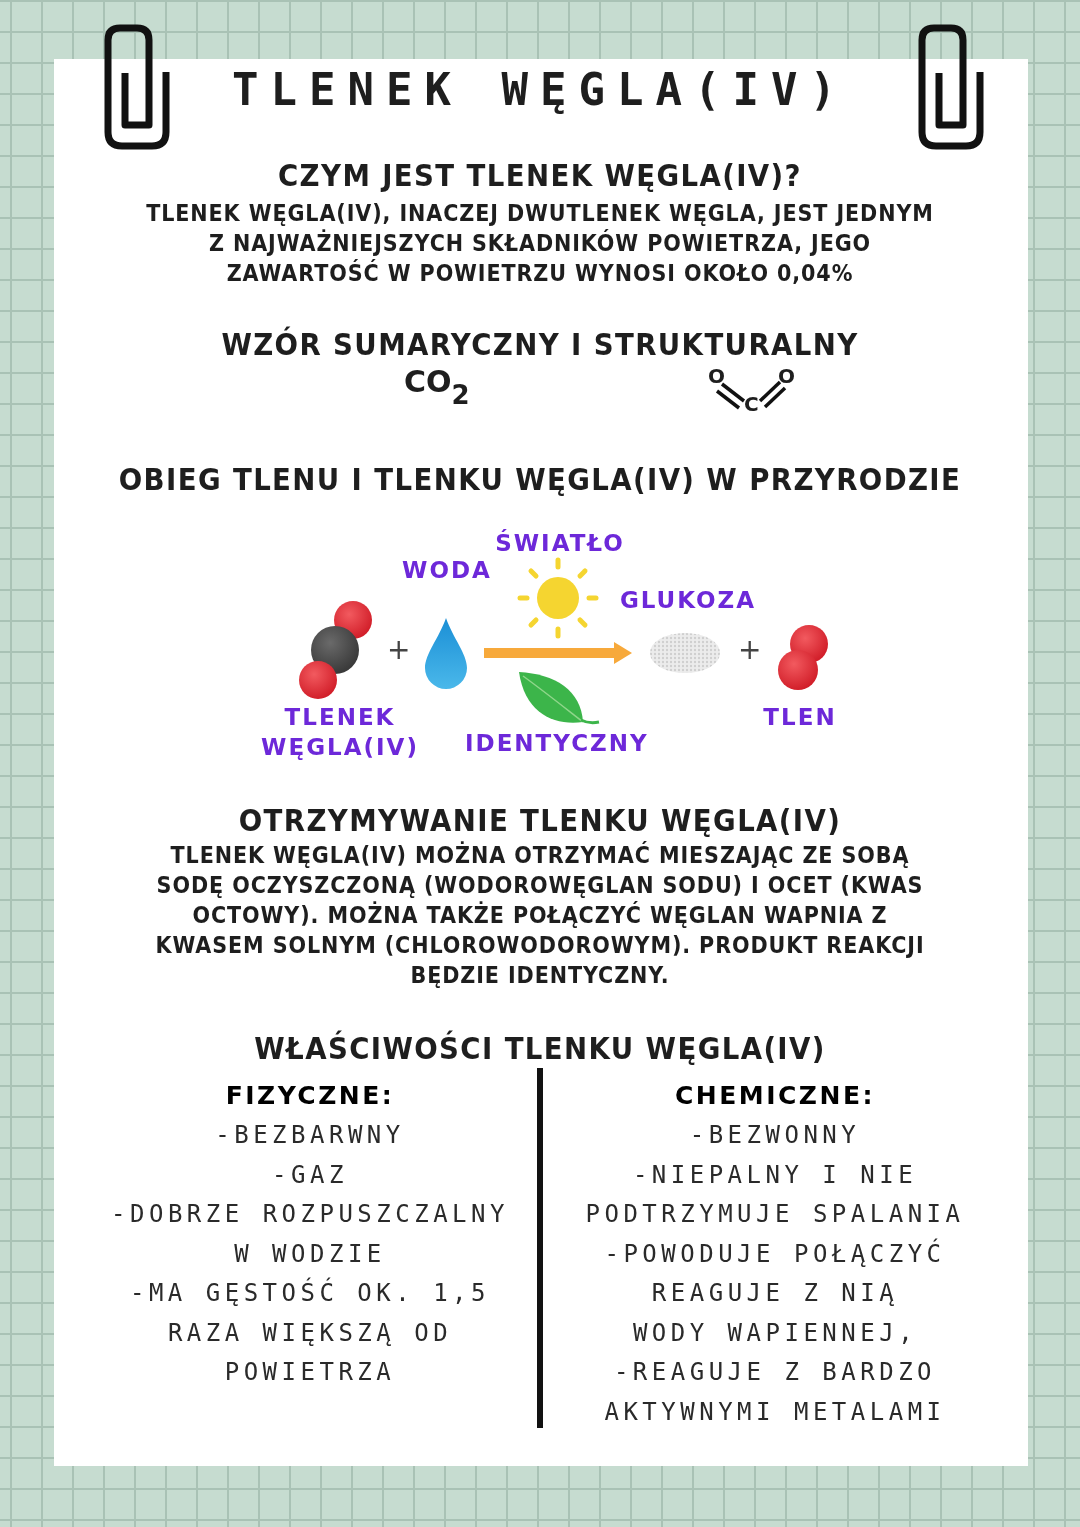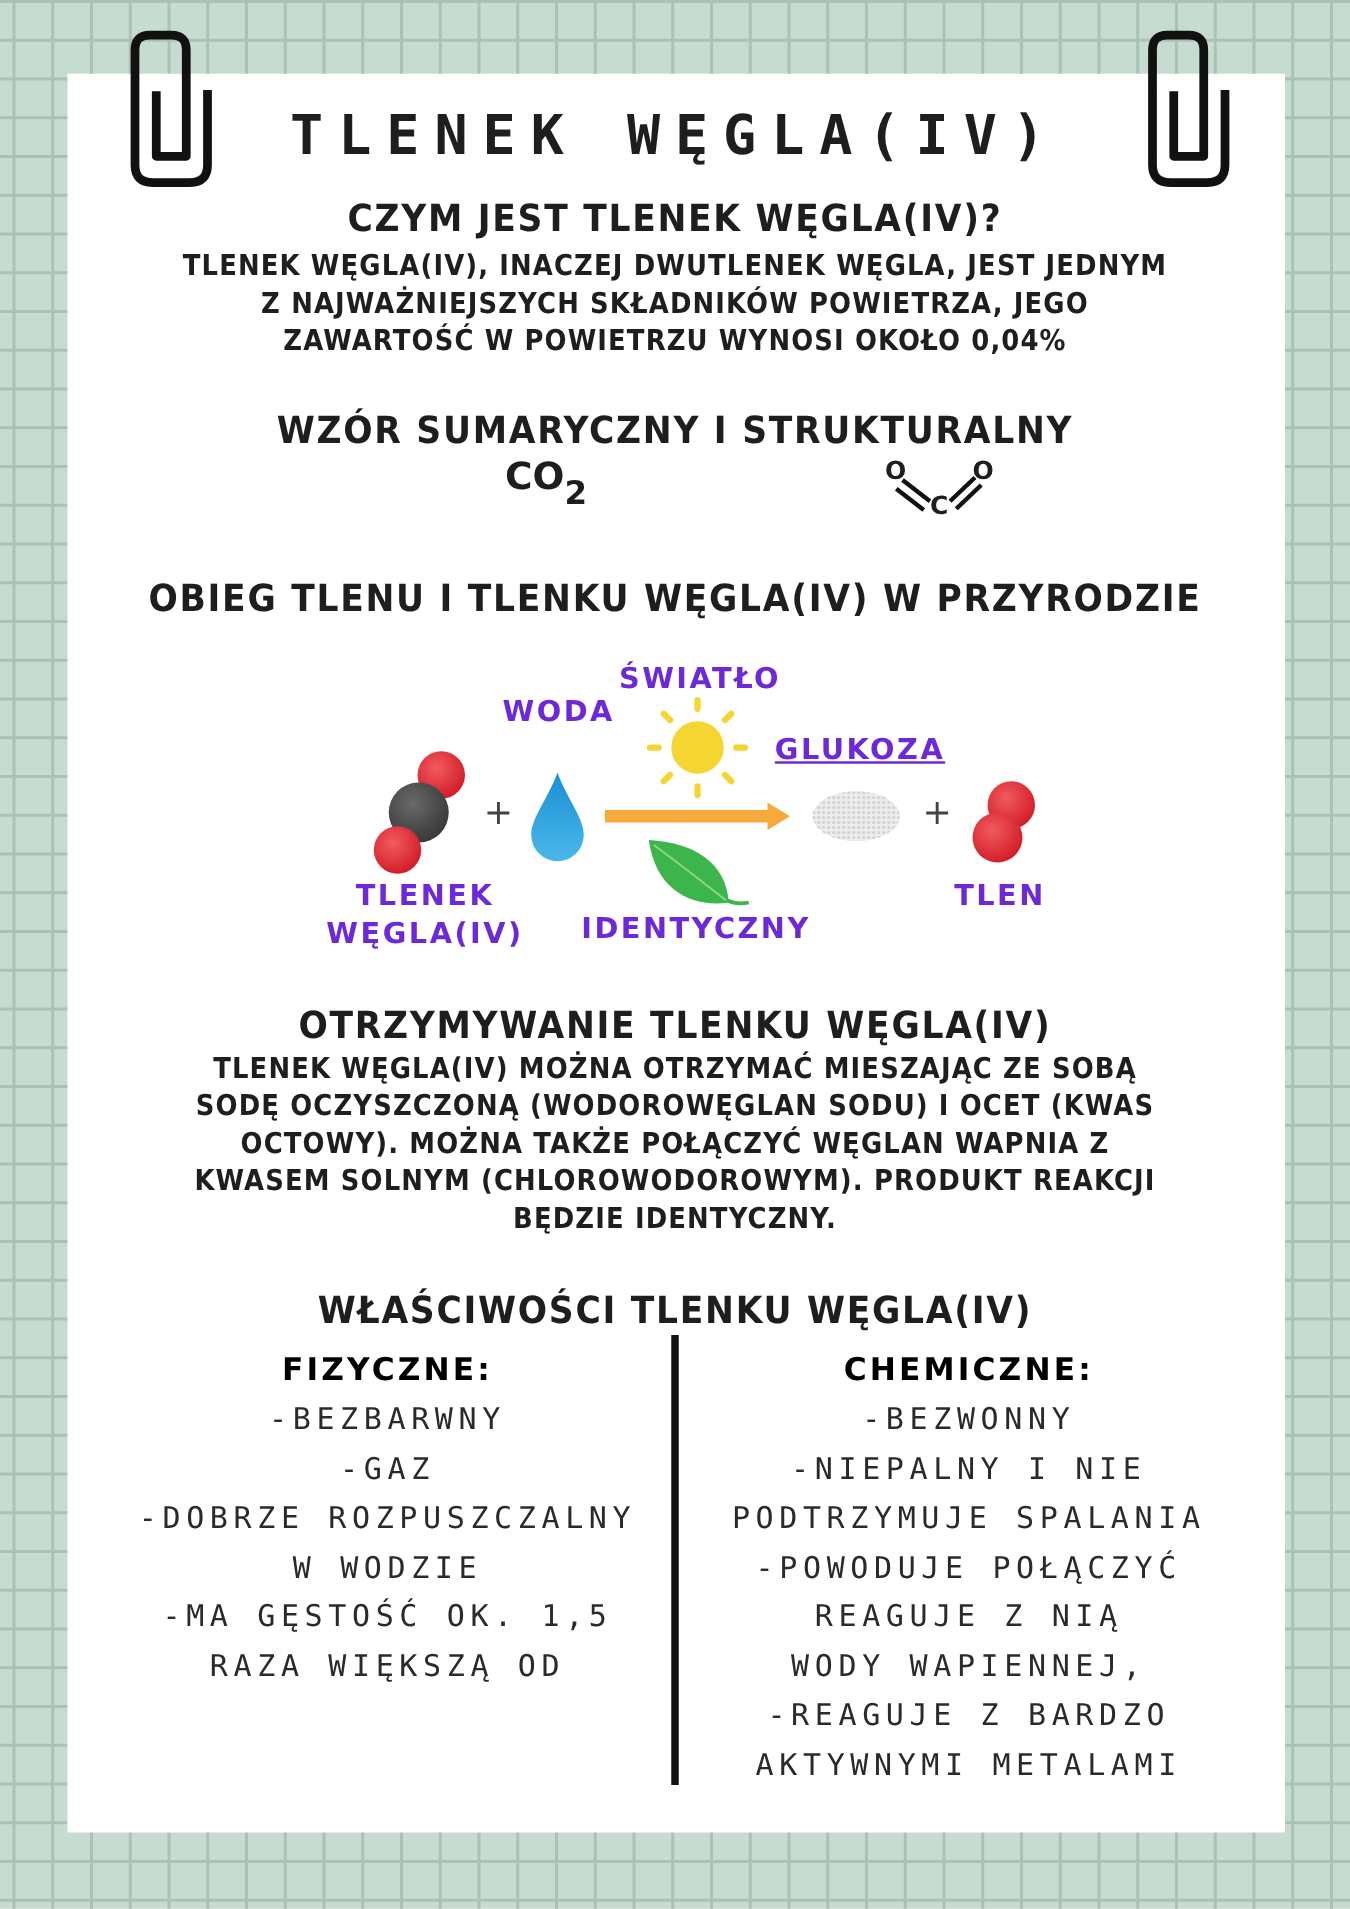--- a/index.html
+++ b/index.html
@@ -16,21 +16,21 @@
   }
   .sheet {
     position: absolute; left: 54px; top: 59px; width: 974px; height: 1407px;
     background: #ffffff;
   }
   .clip { position: absolute; z-index: 5; }
   .clip svg { display: block; }
   .abs { position: absolute; left: 0; width: 1080px; text-align: center; }
   .title {
     top: 64px; font-family: "DejaVu Sans Mono", monospace; font-weight: bold;
-    font-size: 44px; letter-spacing: 12px; color: #1e1e1e; margin-top: 19px;
+    font-size: 44px; letter-spacing: 12px; color: #1e1e1e;
   }
   .h2 {
     font-family: "DejaVu Sans", sans-serif; font-weight: bold; font-size: 30px;
     letter-spacing: 1.5px; color: #1e1e1e; transform: scaleX(0.92);
   }
   .body-bold {
     font-family: "DejaVu Sans", sans-serif; font-weight: bold; font-size: 23px;
     line-height: 30px; letter-spacing: 1px; color: #1e1e1e; transform: scaleX(0.9);
   }
   .formula { position: absolute; font-family: "DejaVu Sans", sans-serif; font-weight: bold; }
@@ -89,21 +89,21 @@
   </svg>
   <span class="formula" style="left:4px; top:0px; font-size:20px;">O</span>
   <span class="formula" style="left:40px; top:28px; font-size:20px;">C</span>
   <span class="formula" style="left:74px; top:0px; font-size:20px;">O</span>
 </div>
 
 <div class="abs h2" style="top:462px;">OBIEG TLENU I TLENKU WĘGLA(IV) W PRZYRODZIE</div>
 
 <div class="label" style="left:490px; top:528px; width:140px;">ŚWIATŁO</div>
 <div class="label" style="left:392px; top:555px; width:110px;text-align:center;">WODA</div>
-<div class="label" style="left:608px; top:585px; width:160px;text-decoration:underline;">GLUKOZA</div>
+<div class="label" style="left:608px; top:585px; width:160px;">GLUKOZA</div>
 
 <div style="position:absolute; left:295px; top:598px; width:82px; height:102px;">
   <svg width="82" height="102" viewBox="0 0 82 102">
     <defs>
       <radialGradient id="gr" cx="40%" cy="35%" r="65%">
           <stop offset="0%" stop-color="#f25a5f"></stop>
           <stop offset="100%" stop-color="#d21f2a"></stop>
         </radialGradient>
       <radialGradient id="gg" cx="40%" cy="35%" r="65%">
           <stop offset="0%" stop-color="#6a6a6a"></stop>
@@ -201,20 +201,21 @@
 <div class="divider"></div>
 
 <div class="col" style="left:90px; top:1076px; width:440px;">
   <span class="line col-h">FIZYCZNE:</span>
   <span class="line">-BEZBARWNY</span>
   <span class="line">-GAZ</span>
   <span class="line">-DOBRZE ROZPUSZCZALNY</span>
   <span class="line">W WODZIE</span>
   <span class="line">-MA GĘSTOŚĆ OK. 1,5</span>
   <span class="line">RAZA WIĘKSZĄ OD</span>
+  <span class="line">POWIETRZA</span>
 </div>
 
 <div class="col" style="left:555px; top:1076px; width:440px;">
   <span class="line col-h">CHEMICZNE:</span>
   <span class="line">-BEZWONNY</span>
   <span class="line">-NIEPALNY I NIE</span>
   <span class="line">PODTRZYMUJE SPALANIA</span>
   <span class="line">-POWODUJE POŁĄCZYĆ</span>
   <span class="line">REAGUJE Z NIĄ</span>
   <span class="line">WODY WAPIENNEJ,</span>

